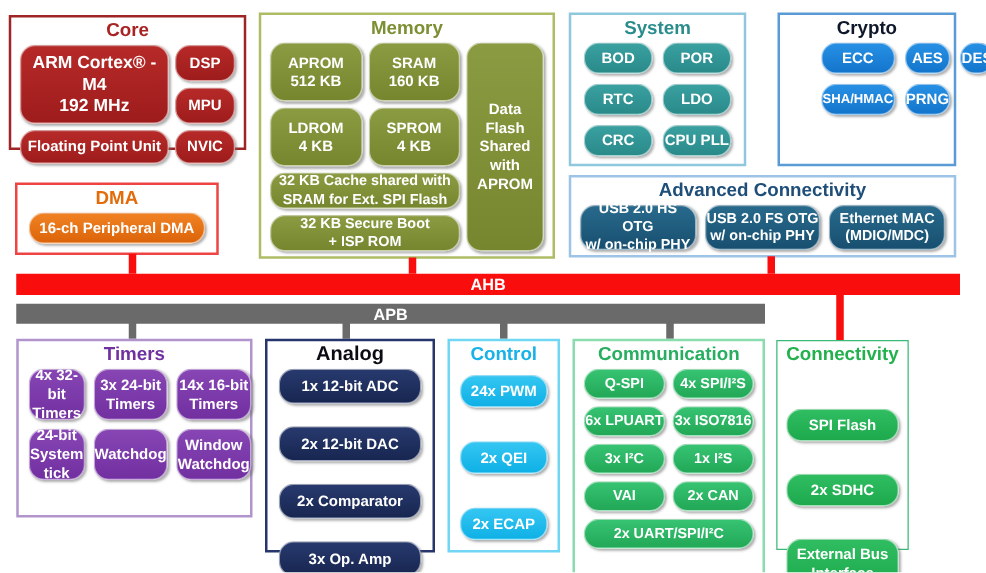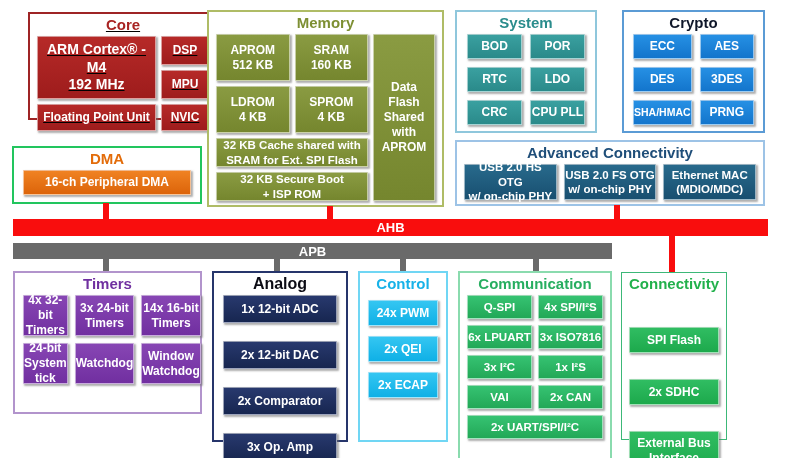--- a/index.html
+++ b/index.html
@@ -13,31 +13,31 @@
     text-align:center;font-weight:bold;font-size:15px;line-height:22px;
     white-space:nowrap;
   }
   
   .blk{
     display:flex;align-items:center;justify-content:center;text-align:center;
     color:#fff;font-weight:bold;font-size:12px;line-height:1.25;
     white-space:pre-line;box-sizing:border-box;
     border:1px solid rgba(255,255,255,.55);
     box-shadow:1.5px 1.5px 2px rgba(110,110,110,.55);
-    border-radius:1px;
+    border-radius:12px;
   }
   
-  .core{left:28px;top:12px;width:190px;height:108px;border:2px solid #9E2425;text-decoration:underline;}
+  .core{left:7px;top:12px;width:190px;height:108px;border:2px solid #9E2425;}
   .core .gtitle{color:#A82423;}
   .core-grid{display:grid;grid-template-columns:1fr 48px;grid-template-rows:29px 29px 27px;
     gap:5px;padding:0 7px 7px 7px;}
   .core-b{background:linear-gradient(180deg,#B62A28,#9E1C1C);}
   .arm{grid-row:1 / span 2;font-size:14px;}
   
-  .dma{left:12px;top:146px;width:190px;height:58px;border:2px solid #22c55e;}
+  .dma{left:12px;top:146px;width:163px;height:58px;border:2px solid #ef4444;}
   .dma .gtitle{color:#E36C0A;}
   .dma-grid{padding:0 9px 7px 9px;}
   .dma-b{height:25px;background:linear-gradient(180deg,#F08222,#DC640A);}
   
   .memory{left:207px;top:10px;width:237px;height:197px;border:2px solid #AFBC66;}
   .memory .gtitle{color:#7D8F33;}
   .mem-grid{display:grid;grid-template-columns:1fr 1fr 62px;
     grid-template-rows:47px 47px 29px 29px;gap:5px;padding:0 7px 7px 7px;}
   .mem-b{background:linear-gradient(180deg,#8A9B42,#75862E);}
   .mem-cache{grid-column:1 / span 2;font-size:11.5px;}
@@ -45,22 +45,22 @@
   .mem-dflash{grid-column:3;grid-row:1 / span 4;}
   
   .system{left:455px;top:10px;width:142px;height:123px;border:2px solid #8FC7DC;}
   .system .gtitle{color:#2A8C8C;}
   .sys-grid{display:grid;grid-template-columns:1fr 1fr;grid-template-rows:25px 25px 25px;
     gap:8px;padding:0 10px 8px 10px;}
   .sys-b{background:linear-gradient(180deg,#3AA0A0,#2A8A8A);}
   
   .crypto{left:622px;top:10px;width:143px;height:123px;border:2px solid #5B9BD5;}
   .crypto .gtitle{color:#0f172a;}
-  .cry-grid{display:grid;grid-template-columns:1fr 1fr;grid-template-rows:25px 25px 25px;
-    gap:8px;padding:0 9px 8px 9px;}
+  .cry-grid{display:grid;grid-template-columns:1fr 1fr 1fr 1fr;grid-template-rows:25px 25px 25px;
+    gap:8px;padding:0 9px 8px 9px;margin-left:24px;}
   .cry-b{background:linear-gradient(180deg,#2690E4,#1375CC);}
   .cry-sha{font-size:10.5px;}
   
   .adv{left:455px;top:140px;width:310px;height:66px;border:2px solid #9DC3E6;}
   .adv .gtitle{color:#1F4E79;}
   .adv-grid{display:flex;gap:7px;padding:0 7px 7px 7px;}
   .adv-b{flex:1;height:36px;font-size:11.5px;background:linear-gradient(180deg,#286A8C,#184F70);}
   
   .bus{position:absolute;display:flex;align-items:center;justify-content:center;
     color:#fff;font-weight:bold;font-size:13px;
@@ -85,21 +85,21 @@
     gap:7px;padding:0 8px 7px 8px;}
   .tim-b{background:linear-gradient(180deg,#8746B4,#712FA0);}
   
   .analog{left:212px;top:271px;width:136px;height:171px;border:2px solid #26356B;}
   .analog .gtitle{color:#0B0B14;font-size:16px;}
   .ana-grid{display:grid;grid-template-rows:28px 28px 28px 28px;gap:18px;padding:0 9px 8px 9px;}
   .ana-b{background:linear-gradient(180deg,#28396E,#172650);}
   
   .control{left:358px;top:271px;width:90px;height:171px;border:2px solid #70D6F4;}
   .control .gtitle{color:#17B2E8;}
-  .ctl-grid{display:grid;grid-template-rows:26px 26px 26px;gap:10px;padding:5px 8px;}
+  .ctl-grid{display:grid;grid-template-rows:26px 26px 26px;gap:27px;padding:5px 8px;}
   .ctl-b{background:linear-gradient(180deg,#34C6F2,#0FB0E6);}
   
   .comm{left:458px;top:271px;width:154px;height:199px;border:2px solid #8ADBAE;}
   .comm .gtitle{color:#27AE60;}
   .com-grid{display:grid;grid-template-columns:1fr 1fr;
     grid-template-rows:24px 24px 24px 24px 24px;gap:6px;padding:0 7px 6px 7px;}
   .com-b{background:linear-gradient(180deg,#36C372,#22A857);font-size:11.5px;}
   .com-uart{grid-column:1 / span 2;}
   
   .conn{left:621px;top:272px;width:106px;height:168px;border:1.5px solid #3CB878;}

